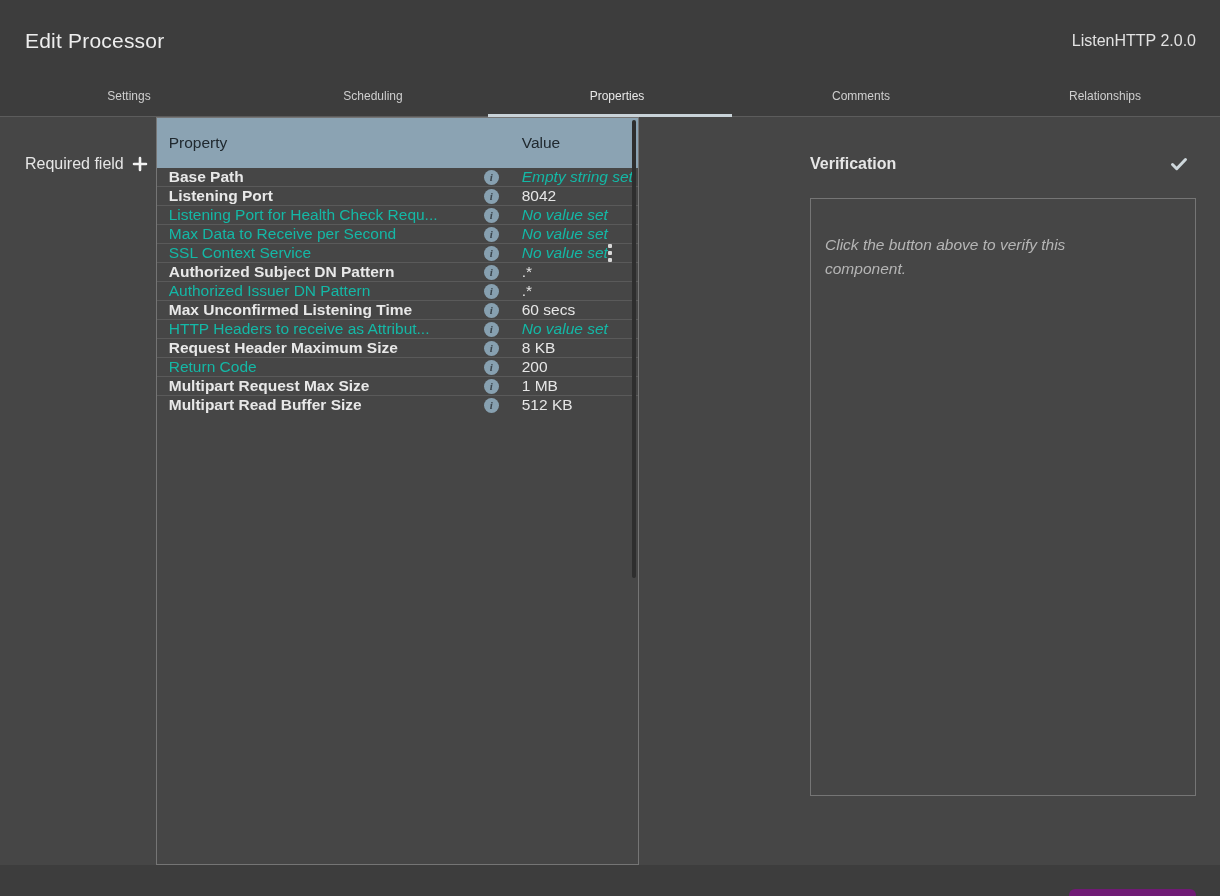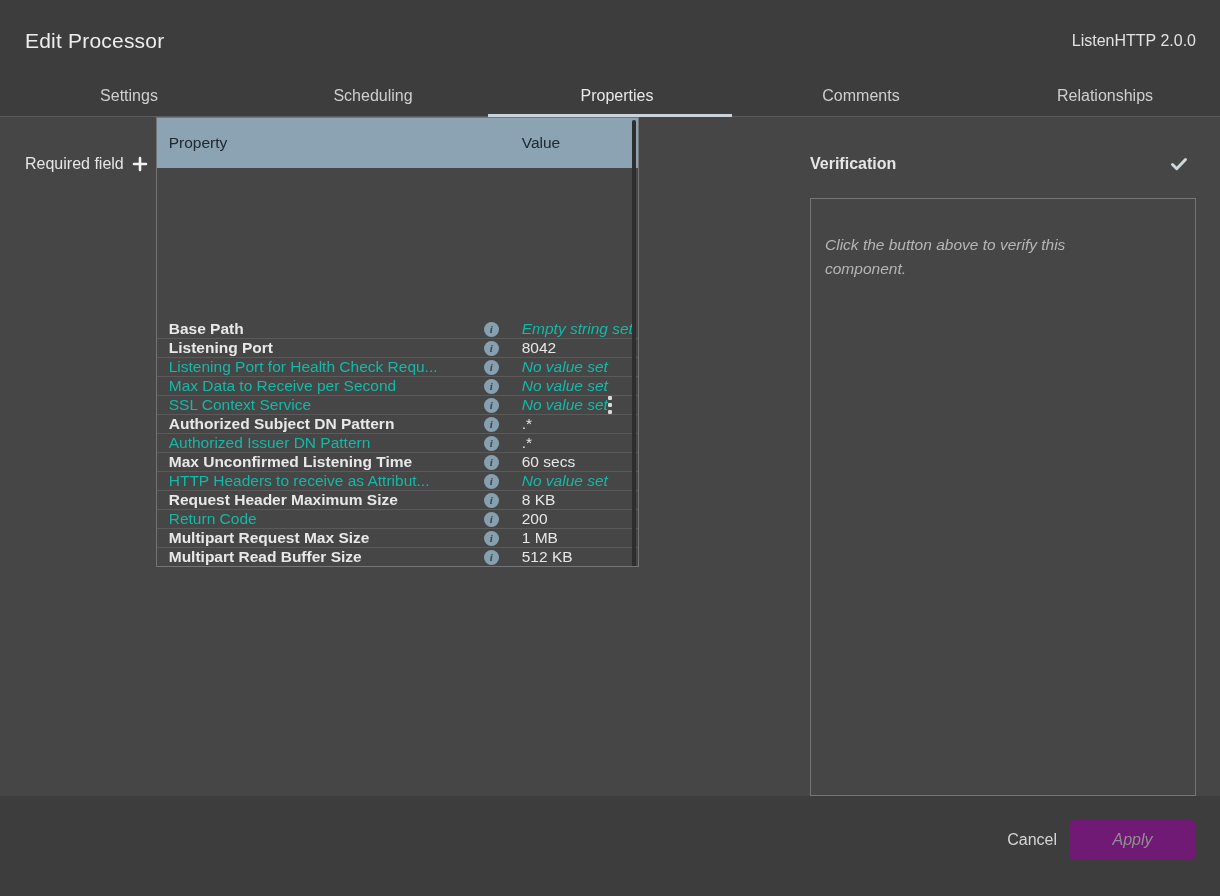--- a/index.html
+++ b/index.html
@@ -11,37 +11,37 @@
   }
   .dialog { width:1220px; height:896px; display:flex; flex-direction:column; }
 
   
   .dlg-header { background:#3d3d3d; flex:0 0 117px; display:flex; flex-direction:column; }
   .title-row { flex:1; display:flex; align-items:center; justify-content:space-between; padding:6px 24px 0 25px; }
   .dlg-title { font-size:21px; font-weight:400; color:#ededed; letter-spacing:.2px; }
   .dlg-version { font-size:16px; color:#e2e2e2; }
   .tabs { display:flex; height:42px; border-bottom:1px solid #5c5c5c; }
   .tab { flex:1 1 0; display:flex; align-items:center; justify-content:center;
-         font-size:16px; color:#cfcfcf; cursor:pointer; position:relative;padding-left:14px; }
+         font-size:12px; color:#cfcfcf; cursor:pointer; position:relative;padding-left:14px; }
   .tab.active { color:#e8e8e8; }
   .tab.active::after { content:""; position:absolute; left:0; right:0; bottom:-1px; height:3px; background:#c9d3d9; }
 
   
   .content { flex:1 1 auto; display:flex; padding:0 24px 0 25px; background:#464646; gap:15px; }
   .left-col { width:770px; flex:0 0 770px; display:flex; flex-direction:row; }
   .right-col { flex:1 1 auto; display:flex; flex-direction:column; }
   .section-head { margin-top:29px; margin-bottom:16px; height:36px;
                   display:flex; align-items:center; justify-content:space-between; }
   .section-title { font-size:16px; color:#e6e6e6; }
   .section-title.semibold { font-weight:700; }
   .icon-btn { background:none; border:none; cursor:pointer; padding:4px 8px; line-height:0; }
 
   
-  .ptable { position:relative; height:450px; border:1px solid #757575; overflow:hidden;
-            display:flex; flex-direction:column; background:#464646;justify-content:space-between; }
+  .ptable { position:relative; height:748px; border:1px solid #757575; overflow:hidden;
+            display:flex; flex-direction:column; background:#464646; }
   .t-header { flex:0 0 50px; background:#8ba3b3; display:flex; align-items:center;
               color:#20292f; font-size:15.5px; font-weight:500; }
   .t-header .col-name { width:330px; padding-left:12px; }
   .t-header .col-icon { width:35px; }
   .t-row { flex:0 0 43.4px; display:flex; align-items:center; border-top:1px solid #5a5a5a;
            font-size:15.5px; cursor:pointer; }
   .t-row:first-child { border-top:none; }
   .cell-name { width:318px; padding-left:12px; white-space:nowrap; overflow:hidden;
                color:#14b8a6; }
   .cell-name.req { font-weight:700; color:#e8e8e8; }

